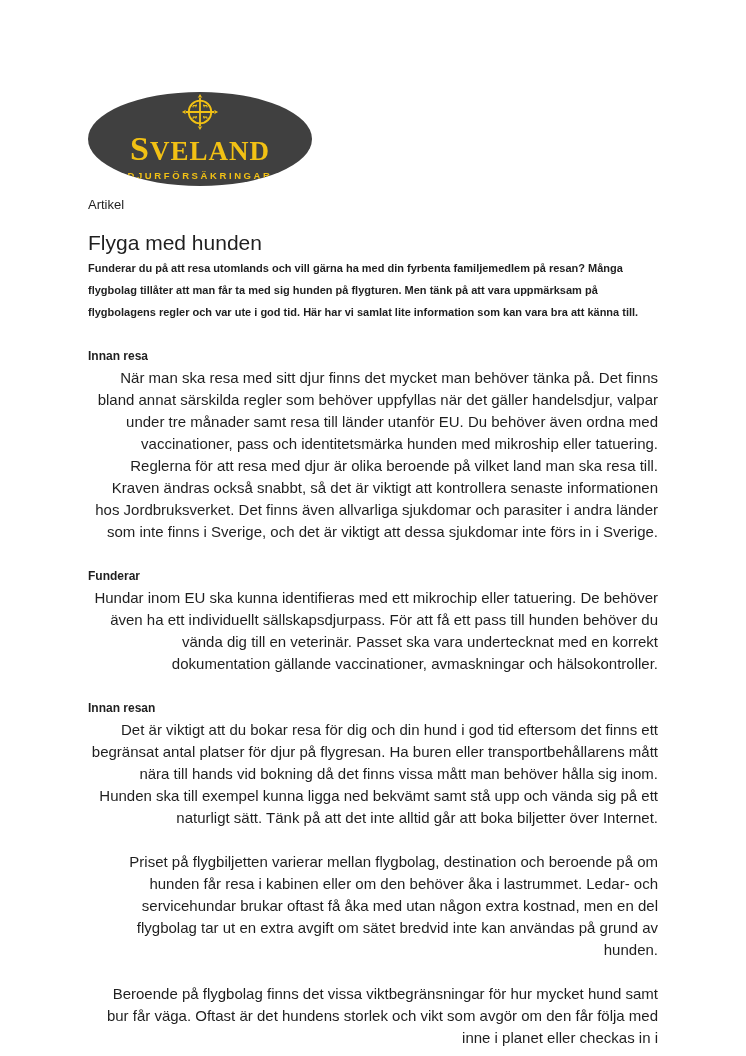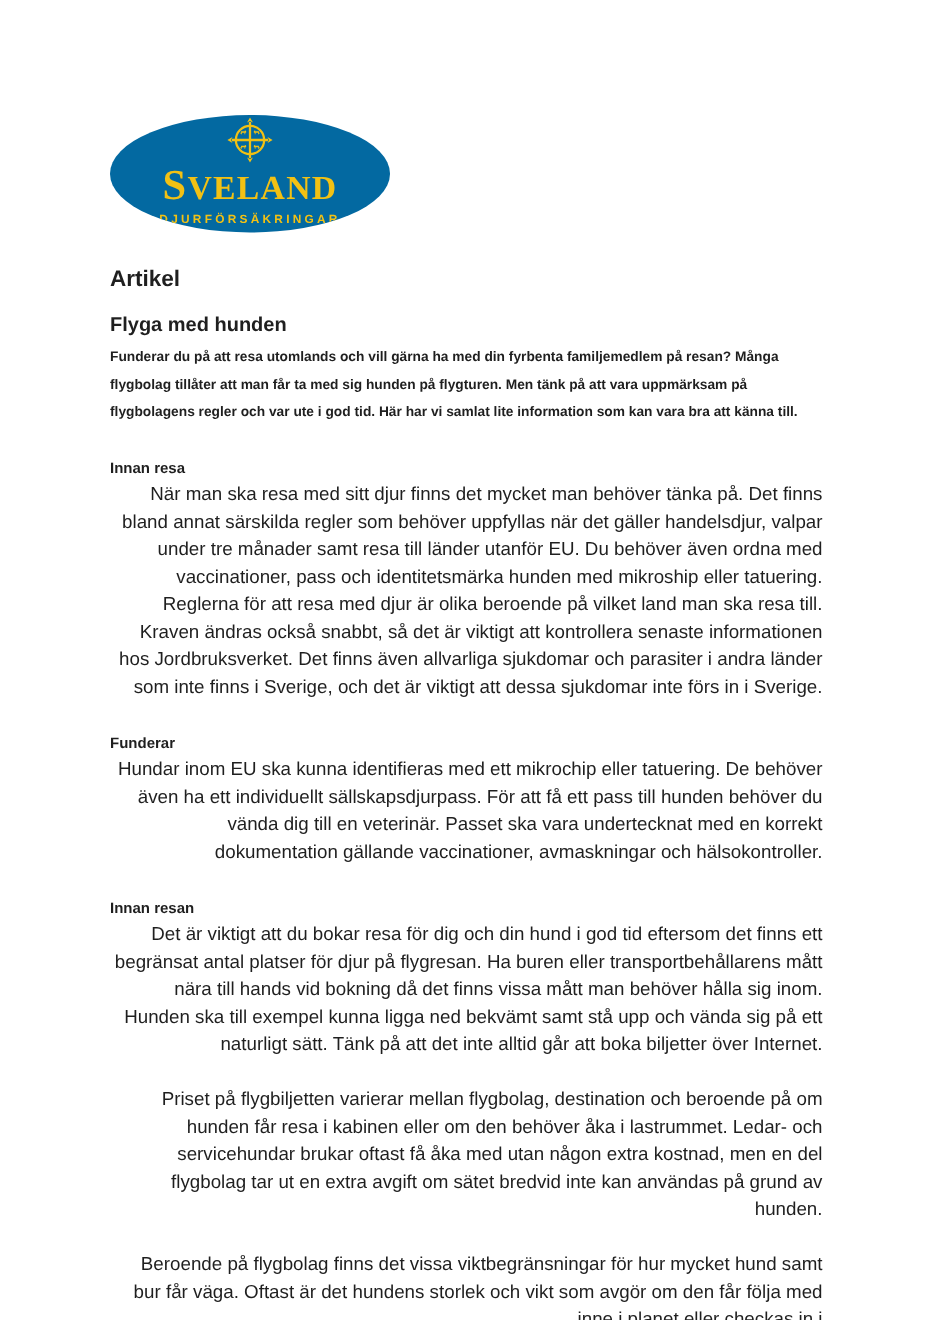--- a/index.html
+++ b/index.html
@@ -12,21 +12,21 @@
     background: #ffffff;
     overflow: hidden;
     font-family: "Liberation Sans", sans-serif;
     color: #1f1f1f;
   }
 
   
   .logo {
     width: 224px;
     height: 94px;
-    background: #0369a1;
+    background: #404040;
     border-radius: 50%;
     display: flex;
     flex-direction: column;
     align-items: center;
     justify-content: center;
     overflow: hidden;
   }
   .logo-emblem { margin-top: 2px; flex: 0 0 auto; }
   .wordmark {
     font-family: "Liberation Serif", serif;
@@ -43,30 +43,30 @@
     font-weight: bold;
     font-size: 9.5px;
     letter-spacing: 2.6px;
     color: #f2c114;
     margin-top: 4px;
     margin-bottom: 6px;
   }
 
   
   .kicker {
-    margin: 26px 0 0 0;
-    font-size: 18px;
+    margin: 8px 0 0 0;
+    font-size: 13px;
     line-height: 22px;
-    font-weight: bold;
+    font-weight: normal;
   }
   .title {
     margin: 13px 0 0 0;
-    font-size: 16px;
+    font-size: 21px;
     line-height: 28px;
-    font-weight: bold;
+    font-weight: normal;
   }
   .intro {
     margin: 0 0 22px 0;
     font-size: 11px;
     line-height: 22px;
     font-weight: bold;
   }
   .sec-heading {
     margin: 0;
     font-size: 12px;

